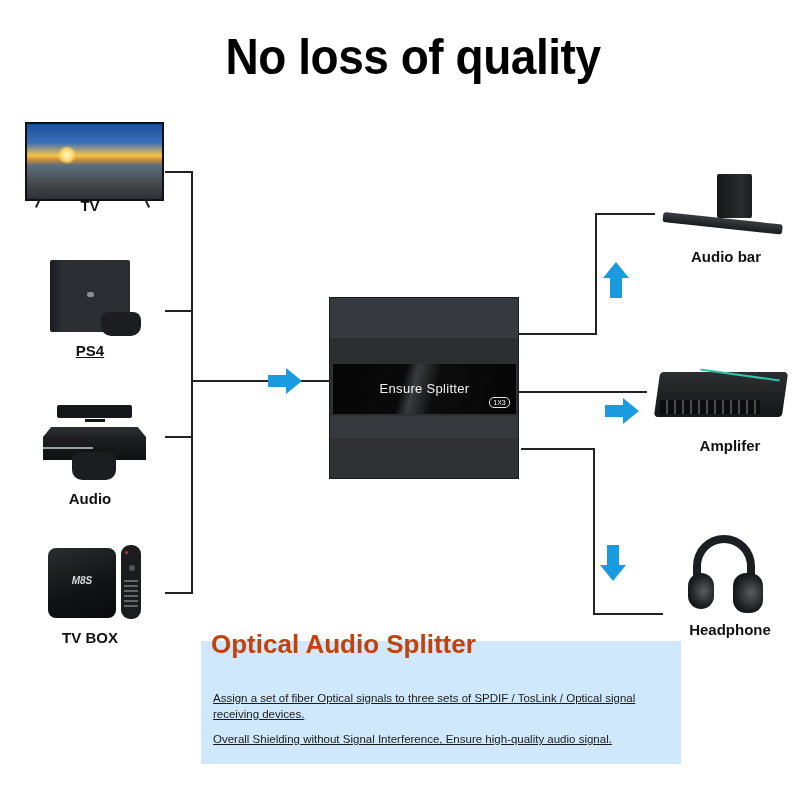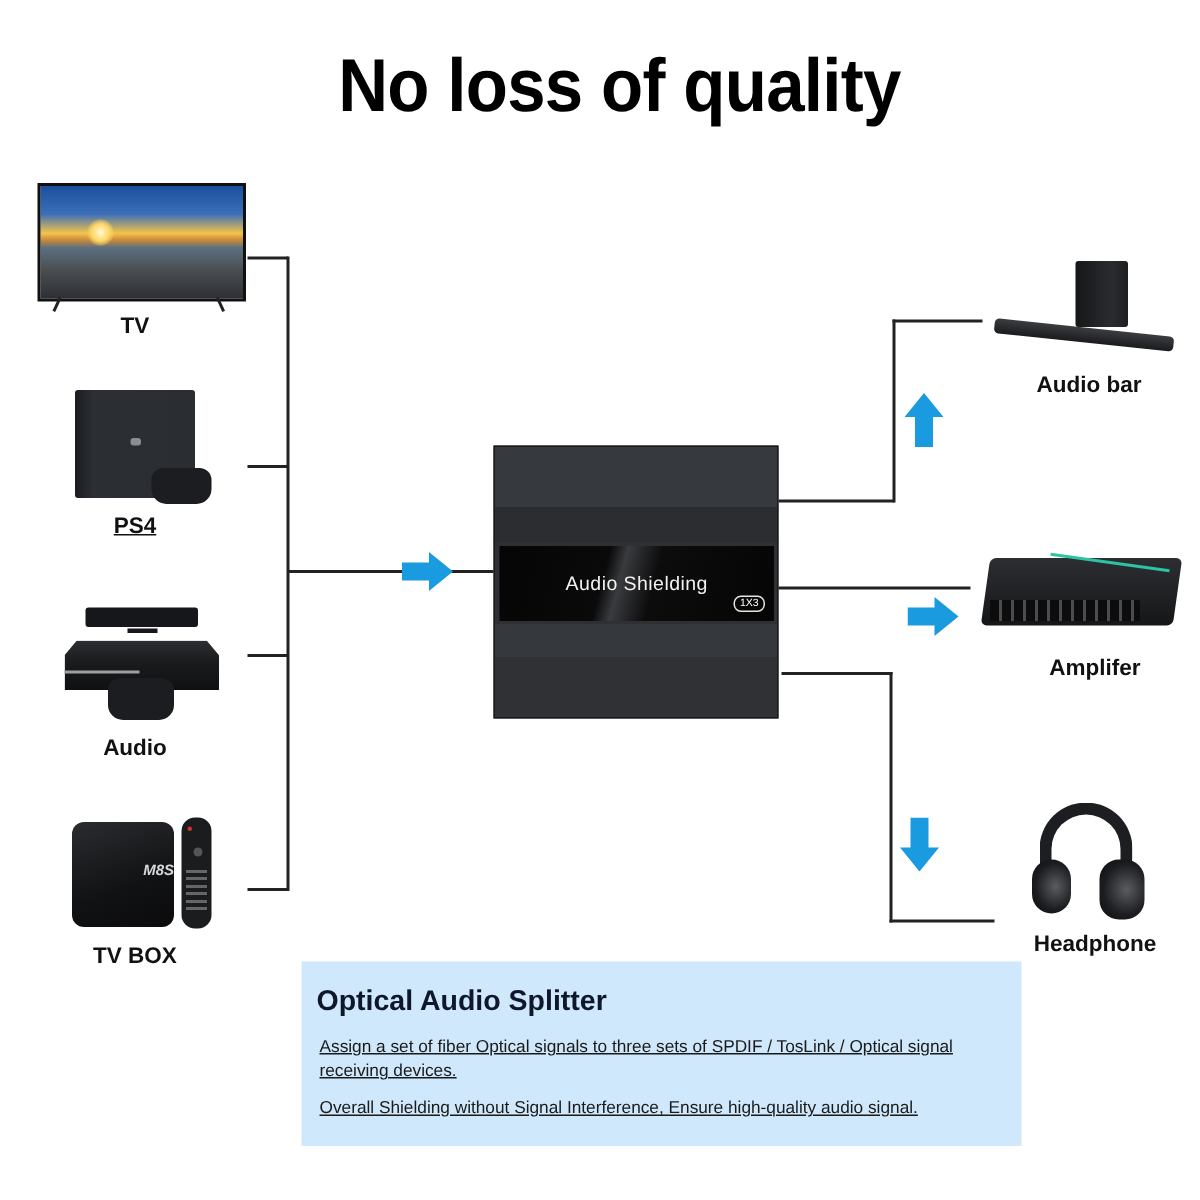--- a/index.html
+++ b/index.html
@@ -16,21 +16,21 @@
   .ps4 { left:50px; top:260px; width:80px; height:72px; background:linear-gradient(90deg,#1a1c20 0%,#2b2e33 15%,#2a2d31 100%); border-radius:2px; }
   .ps4-logo { left:87px; top:292px; width:7px; height:5px; background:#8a8d92; border-radius:2px; }
   .pad { background:#1c1d20; border-radius:8px 8px 10px 10px; }
   
   .kinect { left:57px; top:405px; width:75px; height:13px; background:#16171a; border-radius:2px; }
   .kinect-base { left:85px; top:419px; width:20px; height:3px; background:#16171a; }
   .xbox { left:43px; top:427px; width:103px; height:33px; background:linear-gradient(180deg,#2c2e31 0%,#1a1b1d 45%,#0f1011 100%); clip-path:polygon(8% 0,92% 0,100% 30%,100% 100%,0 100%,0 30%); }
   .xbox-strip { left:43px; top:447px; width:50px; height:2px; background:#9aa0a6; }
   
   .tvbox { left:48px; top:548px; width:68px; height:70px; background:linear-gradient(160deg,#2b2c2f 0%,#111214 60%,#0b0b0c 100%); border-radius:8px; }
-  .tvbox-txt { left:48px; top:575px; width:68px; text-align:right; color:#d8d8d8; font-size:10px; font-weight:bold; font-style:italic; }
+  .tvbox-txt { left:48px; top:575px; width:68px; text-align:center; color:#d8d8d8; font-size:10px; font-weight:bold; font-style:italic; }
   .remote { left:121px; top:545px; width:20px; height:74px; background:#1b1c1e; border-radius:9px; }
   .remote-btn { width:3px; height:3px; background:#777; border-radius:50%; }
   
   .splitter { left:329px; top:297px; width:190px; height:182px; background:#2e3034; border:1px solid #1a1b1d; box-sizing:border-box; }
   .band1 { left:330px; top:298px; width:188px; height:40px; background:#36393e; }
   .band2 { left:330px; top:338px; width:188px; height:24px; background:#2b2d31; }
   .band3 { left:330px; top:416px; width:188px; height:22px; background:#35383c; }
   .band4 { left:330px; top:438px; width:188px; height:40px; background:#2f3135; }
   .panel { left:333px; top:364px; width:183px; height:50px; background:linear-gradient(105deg,#050505 0%,#0a0a0b 38%,#3a3b3e 44%,#0c0c0d 56%,#050505 100%); }
   .panel-text { left:333px; top:381px; width:183px; text-align:center; color:#f2f2f2; font-size:13px; letter-spacing:0.3px; }
@@ -40,34 +40,34 @@
   .soundbar { left:663px; top:212px; width:120px; height:10px; background:linear-gradient(180deg,#3b3d41 0%,#1a1b1d 100%); border-radius:3px; transform:rotate(6deg); transform-origin:left center; }
   
   .amp { left:657px; top:372px; width:128px; height:45px; background:linear-gradient(180deg,#2c2e31 0%,#151618 100%); border-radius:4px; transform:skewX(-8deg); }
   .amp-glow { left:700px; top:374px; width:80px; height:2px; background:#2fc3a6; transform:rotate(8deg); }
   .amp-front { left:660px; top:400px; width:100px; height:14px; background:repeating-linear-gradient(90deg,#0c0c0d 0 6px,#4a4c50 6px 8px); }
   
   .hp-band { left:693px; top:535px; width:62px; height:70px; border:8px solid #1d1e21; border-bottom:none; border-radius:32px 32px 0 0; box-sizing:border-box; }
   .hp-cup { width:26px; height:36px; background:radial-gradient(ellipse at 60% 50%,#5a5c60 0%,#1c1d20 60%,#0d0d0e 100%); border-radius:13px; }
   
   .info { left:201px; top:641px; width:480px; height:123px; background:#cfe8fb; }
-  .info-title { left:211px; top:657px; font-size:19px; font-weight:bold; color:#0f172a; }
+  .info-title { left:211px; top:629px; font-size:26px; font-weight:bold; color:#c2410c; }
   .info-p { left:213px; font-size:11.5px; color:#1a1a1a; line-height:16px; width:450px;text-decoration:underline; }
 </style>
 </head>
 <body>
 
 <div class="abs title">No loss of quality</div>
 
 <div>
   <div class="abs tv-screen"></div>
   <div class="abs tv-sun"></div>
   <div class="abs tv-leg" style="left:37px;top:198px;transform:rotate(25deg);"></div>
   <div class="abs tv-leg" style="left:146px;top:198px;transform:rotate(-25deg);"></div>
-  <div class="abs label" style="left:40px;top:209px;width:100px;">TV</div>
+  <div class="abs label" style="left:40px;top:197px;width:100px;">TV</div>
 </div>
 
 <div>
   <div class="abs ps4"></div>
   <div class="abs ps4-logo"></div>
   <div class="abs pad" style="left:101px;top:312px;width:40px;height:24px;"></div>
   <div class="abs label" style="left:40px;top:342px;width:100px;text-decoration:underline;">PS4</div>
 </div>
 
 <div>
@@ -102,21 +102,21 @@
   <polygon points="0,7 18,7 18,0 34,13 18,26 18,19 0,19" fill="#1a9be0"></polygon>
 </svg>
 
 <div>
   <div class="abs splitter"></div>
   <div class="abs band1"></div>
   <div class="abs band2"></div>
   <div class="abs band3"></div>
   <div class="abs band4"></div>
   <div class="abs panel"></div>
-  <div class="abs panel-text">Audio Shielding</div>
+  <div class="abs panel-text">Ensure Splitter</div>
   <div class="abs badge">1X3</div>
 </div>
 
 <div>
 
   <div class="abs line" style="left:519px;top:333px;width:77px;height:2px;"></div>
   <div class="abs line" style="left:595px;top:213px;width:2px;height:122px;"></div>
   <div class="abs line" style="left:595px;top:213px;width:60px;height:2px;"></div>
 
   <div class="abs line" style="left:519px;top:391px;width:128px;height:2px;"></div>

